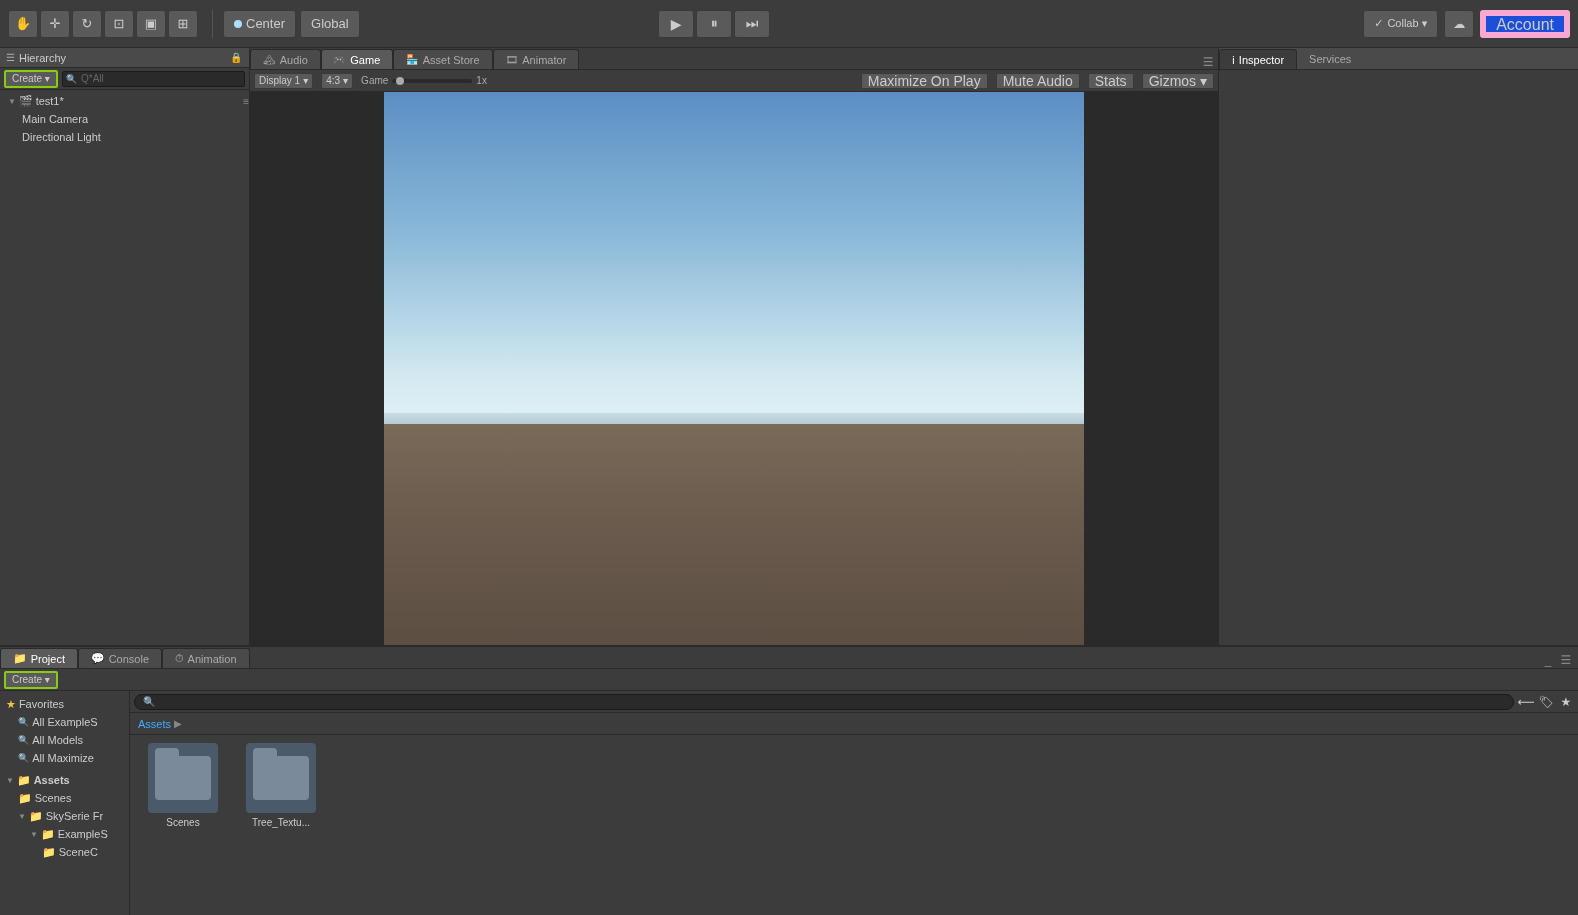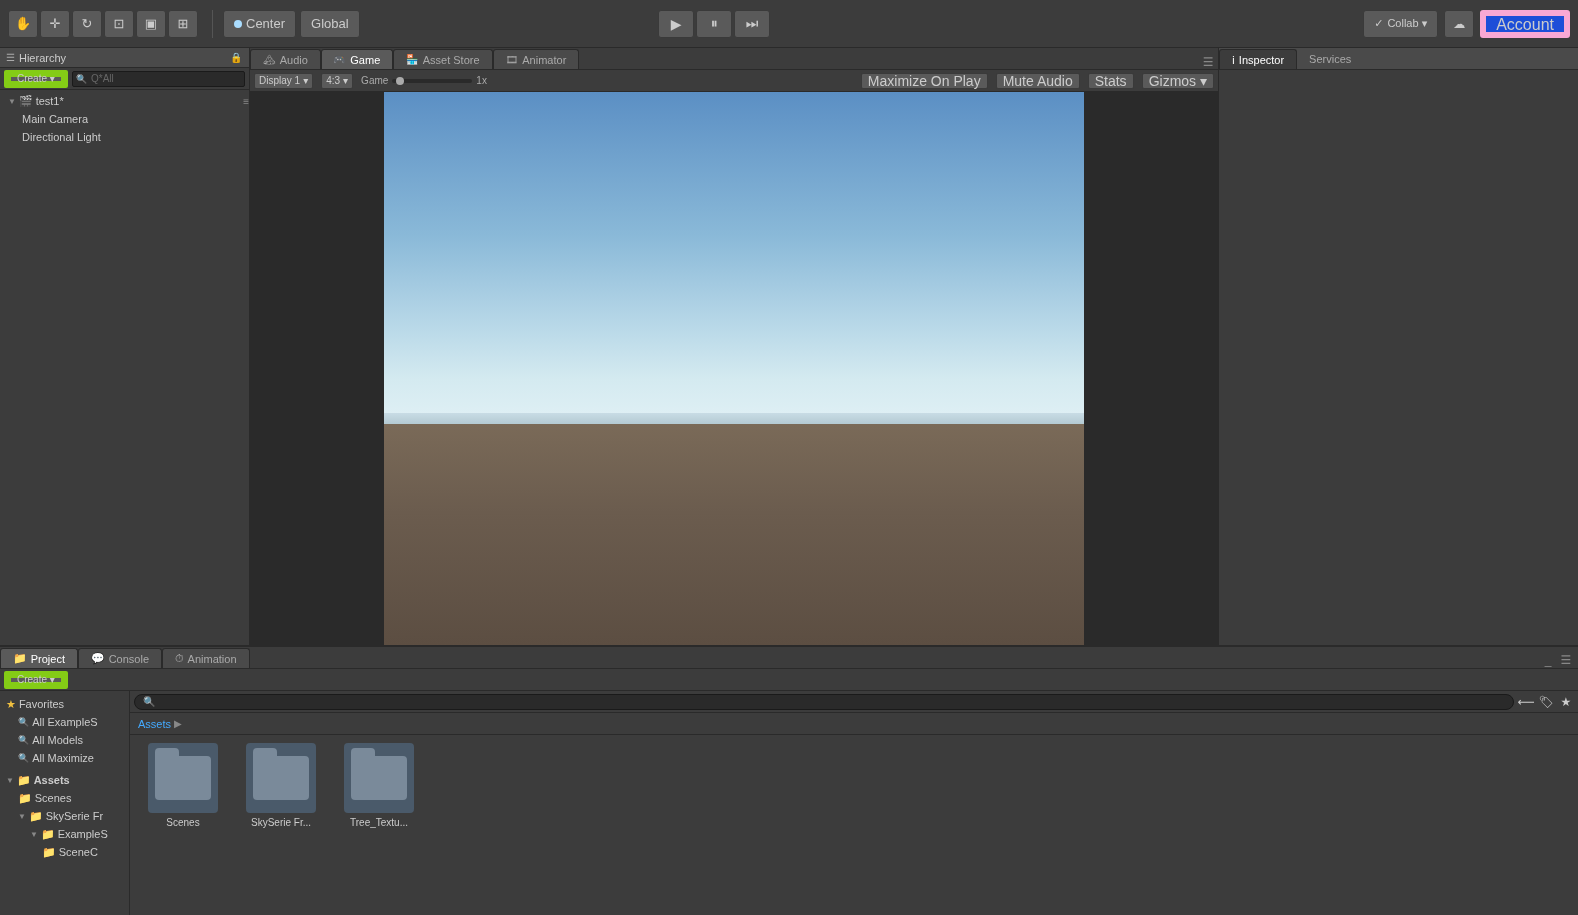--- a/index.html
+++ b/index.html
@@ -164,21 +164,21 @@
       display: flex;
       align-items: center;
       padding: 0 4px;
       gap: 4px;
       border-bottom: 1px solid #2a2a2a;
     }
     .create-btn {
       height: 18px;
       padding: 0 6px;
       background: #5a5a5a;
-      border: 7px solid #84cc16;
+      border: 2px solid #84cc16;
       border-radius: 2px;
       color: #ccc;
       cursor: pointer;
       font-size: 10px;
       display: flex;
       align-items: center;
       gap: 2px;
     }
     .search-field {
       flex: 1;
@@ -861,26 +861,20 @@
         </div>
         <div class="project-assets">
 
           <div class="asset-item">
             <div class="asset-icon">
               <div class="folder-shape"></div>
             </div>
             <span class="asset-label">Scenes</span>
           </div>
 
-          <div class="asset-item">
-            <div class="asset-icon">
-              <div class="folder-shape"></div>
-            </div>
-            <span class="asset-label">SkySerie Fr...</span>
-          </div>
 
           <div class="asset-item">
             <div class="asset-icon">
               <div class="folder-shape"></div>
             </div>
             <span class="asset-label">Tree_Textu...</span>
           </div>
         </div>
       </div>
     </div>

